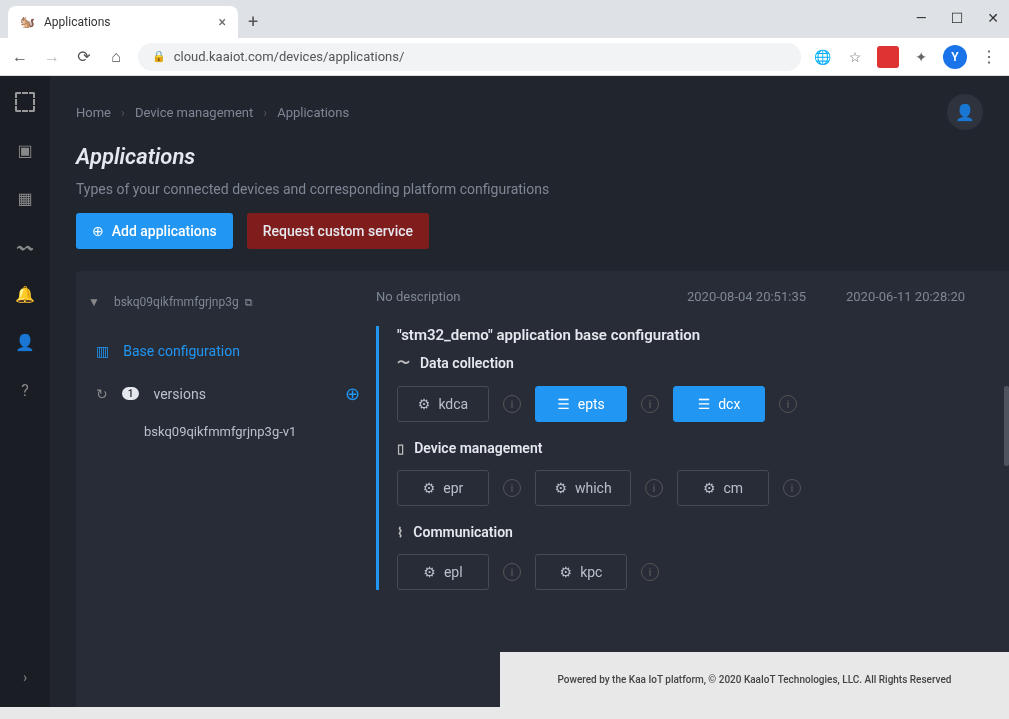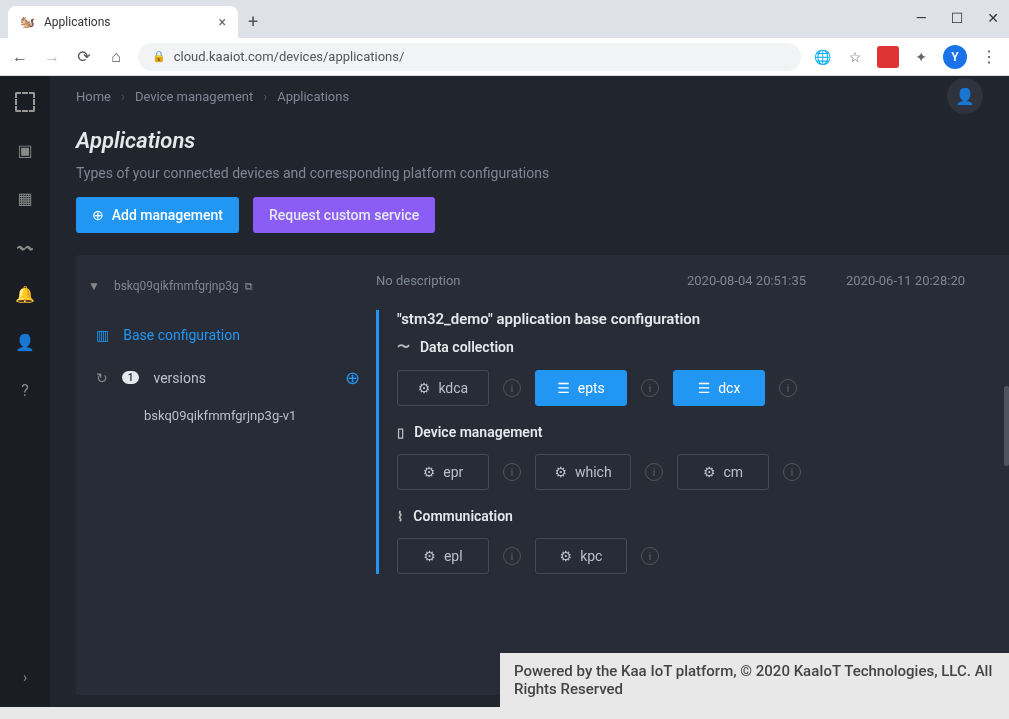--- a/index.html
+++ b/index.html
@@ -20,30 +20,30 @@
 .tool-icon{width:20px;height:20px;display:flex;align-items:center;justify-content:center;color:#666;cursor:pointer;font-size:14px}
 .tool-icon.red{background:#d33;border-radius:3px;width:22px;height:22px}
 .avatar-circle{width:24px;height:24px;border-radius:50%;background:#1a73e8;color:#fff;display:flex;align-items:center;justify-content:center;font-size:12px;font-weight:600}
 .menu-dots{font-size:16px;color:#555}
 .workspace{display:flex;height:631px}
 .sidebar{width:50px;background:#1a1d24;display:flex;flex-direction:column;align-items:center;padding-top:16px;gap:28px}
 .sb-logo{width:20px;height:20px;border:2px dashed #999;border-radius:2px}
 .sb-icon{width:20px;height:20px;color:#888;display:flex;align-items:center;justify-content:center;font-size:16px;cursor:pointer}
 .sb-expand{margin-top:auto;margin-bottom:20px;color:#888;font-size:14px}
 .main{flex:1;background:#21252e;color:#b8c0cc;overflow:hidden;position:relative}
-.topbar{display:flex;align-items:center;padding:2px 26px 0;gap:10px;font-size:13px;color:#7e8795}
+.topbar{display:flex;align-items:center;padding:18px 26px 0;gap:10px;font-size:13px;color:#7e8795}
 .bc-sep{color:#555}
 .user-icon{margin-left:auto;width:36px;height:36px;border-radius:50%;background:#2e333e;display:flex;align-items:center;justify-content:center;color:#888;font-size:16px}
 .header-block{padding:14px 26px 16px}
 .h-title{font-size:22px;font-weight:600;color:#e5e8ee;font-style:italic}
 .h-sub{font-size:14px;color:#7e8795;margin-top:12px}
 .action-row{padding:0 26px;display:flex;gap:14px}
 .btn{height:36px;padding:0 16px;border:none;border-radius:3px;font-size:14px;font-weight:500;cursor:pointer;display:flex;align-items:center;gap:8px}
 .btn-primary{background:#2196f3;color:#fff}
-.btn-dark{background:#8b5cf6;color:#e5e8ee}
+.btn-dark{background:#7f1d1d;color:#e5e8ee}
 .content-block{margin:22px 0 0 26px;background:#272c36;border-radius:4px 0 0 0;display:flex;height:440px}
 .left-col{width:300px;padding:18px 12px}
 .app-row{display:flex;align-items:flex-start;gap:14px}
 .chev{color:#888;font-size:12px;margin-top:6px;cursor:pointer}
 .app-name{font-size:18px;font-weight:600;color:#e5e8ee}
 .app-id{font-size:12px;color:#7e8795;margin-top:6px;display:flex;align-items:center;gap:6px}
 .copy-icon{font-size:11px;cursor:pointer}
 .tree-item{display:flex;align-items:center;gap:14px;padding:12px 0 12px 8px;font-size:14px;cursor:pointer}
 .tree-item.active{color:#2196f3}
 .tree-icon{font-size:14px}
@@ -57,21 +57,21 @@
 .cfg-title{font-size:15px;font-weight:600;color:#e5e8ee;margin-bottom:10px}
 .cfg-desc{font-size:12.5px;color:#8e97a5;line-height:1.5;margin-bottom:22px}
 .section{margin-bottom:18px}
 .sec-head{display:flex;align-items:center;gap:10px;font-size:14px;font-weight:600;color:#e5e8ee;margin-bottom:14px}
 .sec-icon{font-size:13px;color:#bbb}
 .svc-row{display:flex;gap:14px;align-items:center;flex-wrap:wrap}
 .svc-chip{height:36px;padding:0 16px;border:1px solid #454b56;border-radius:3px;background:transparent;color:#b8c0cc;font-size:14px;display:flex;align-items:center;gap:8px;cursor:pointer;min-width:92px;justify-content:center}
 .svc-chip.active{background:#2196f3;color:#fff;border-color:#2196f3}
 .svc-chip.w130{min-width:96px}
 .info-dot{width:18px;height:18px;border:1.5px solid #555;border-radius:50%;display:flex;align-items:center;justify-content:center;font-size:10px;color:#666;cursor:pointer}
-.footer{position:absolute;bottom:0;right:0;left:450px;background:#e8e8e8;font-size:15px;color:#444;padding:9px 14px;text-align:left;font-weight:500}
+.footer{position:absolute;bottom:0;right:0;left:450px;background:#e8e8e8;font-size:10px;color:#444;padding:22px 14px;text-align:center;font-weight:500}
 .scroll-ind{position:absolute;right:0;top:310px;width:5px;height:80px;background:#4e545f;border-radius:2px}
 a{text-decoration:none;color:inherit}
 </style>
 </head>
 <body>
 
 <div class="win-controls">
   <span>—</span>
   <span>☐</span>
   <span>✕</span>
@@ -128,21 +128,21 @@
     </div>
 
     <div class="header-block">
       <div class="h-title">Applications</div>
       <div class="h-sub">Types of your connected devices and corresponding platform configurations</div>
     </div>
 
     <div class="action-row">
       <button class="btn btn-primary">
         <span>⊕</span>
-        <span>Add management</span>
+        <span>Add applications</span>
       </button>
       <button class="btn btn-dark">
         <span>Request custom service</span>
       </button>
     </div>
 
     <div class="content-block">
       <div class="left-col">
         <div class="app-row">
           <span class="chev">▼</span>

